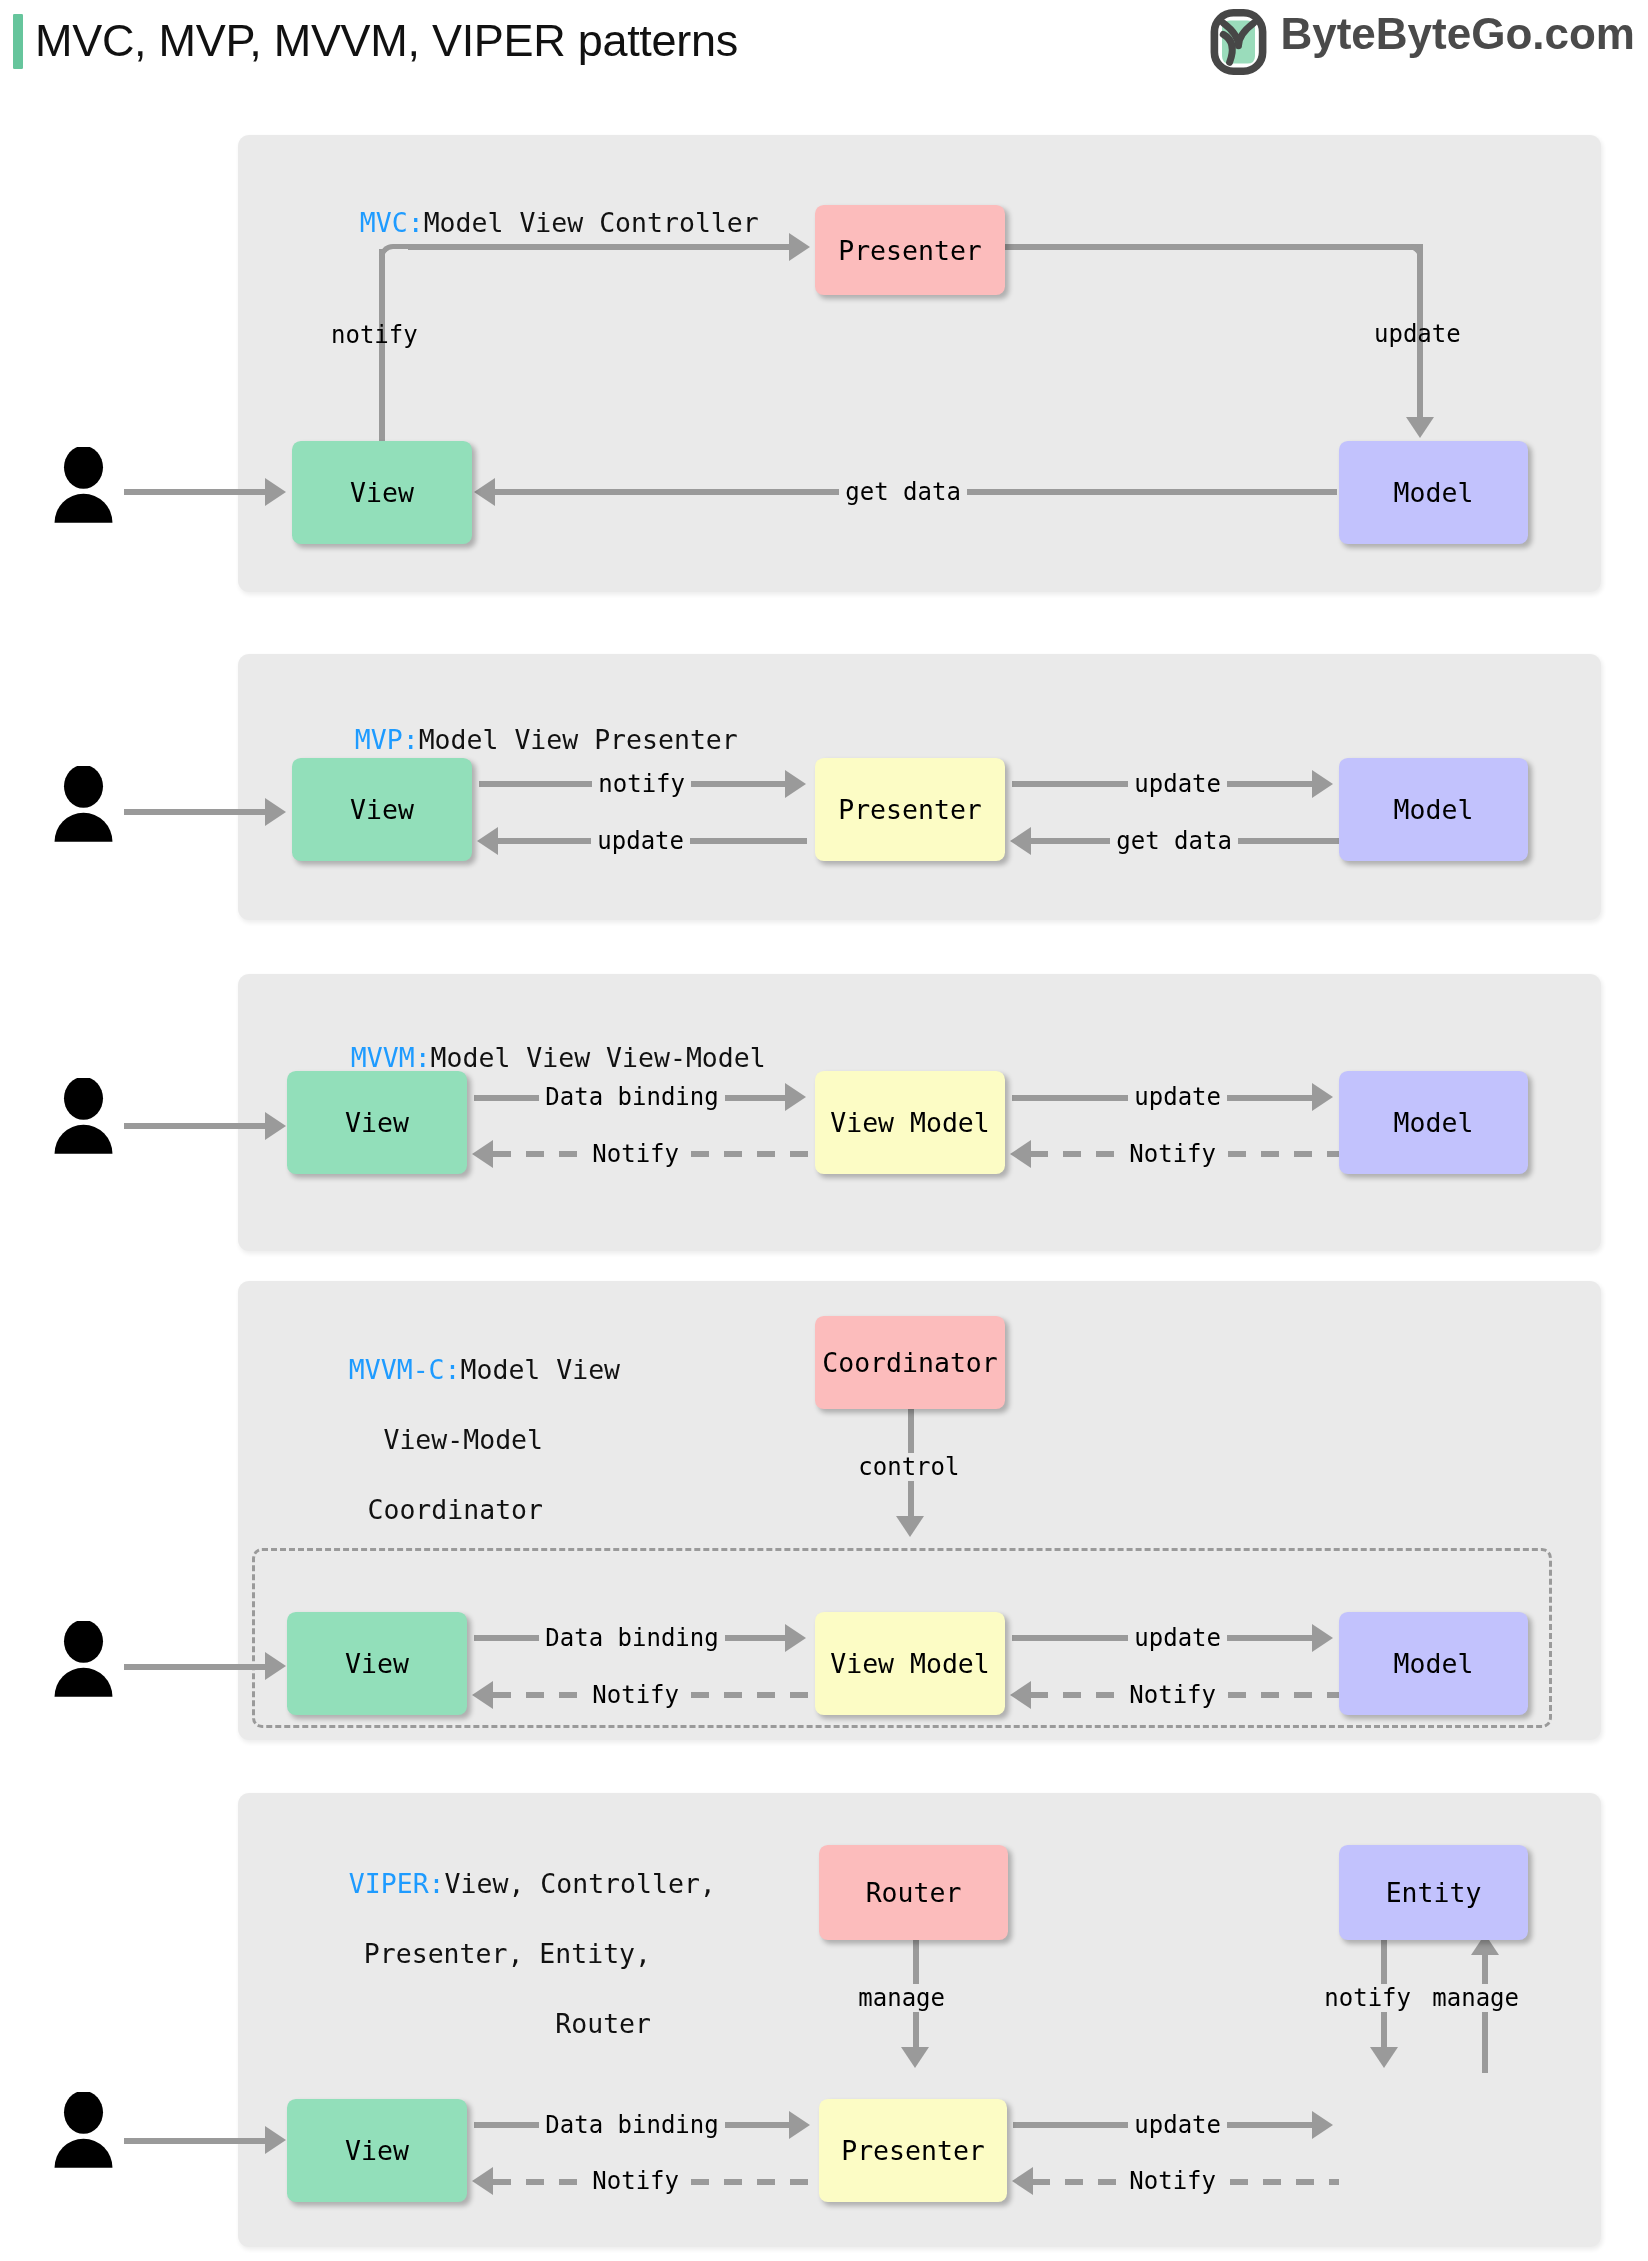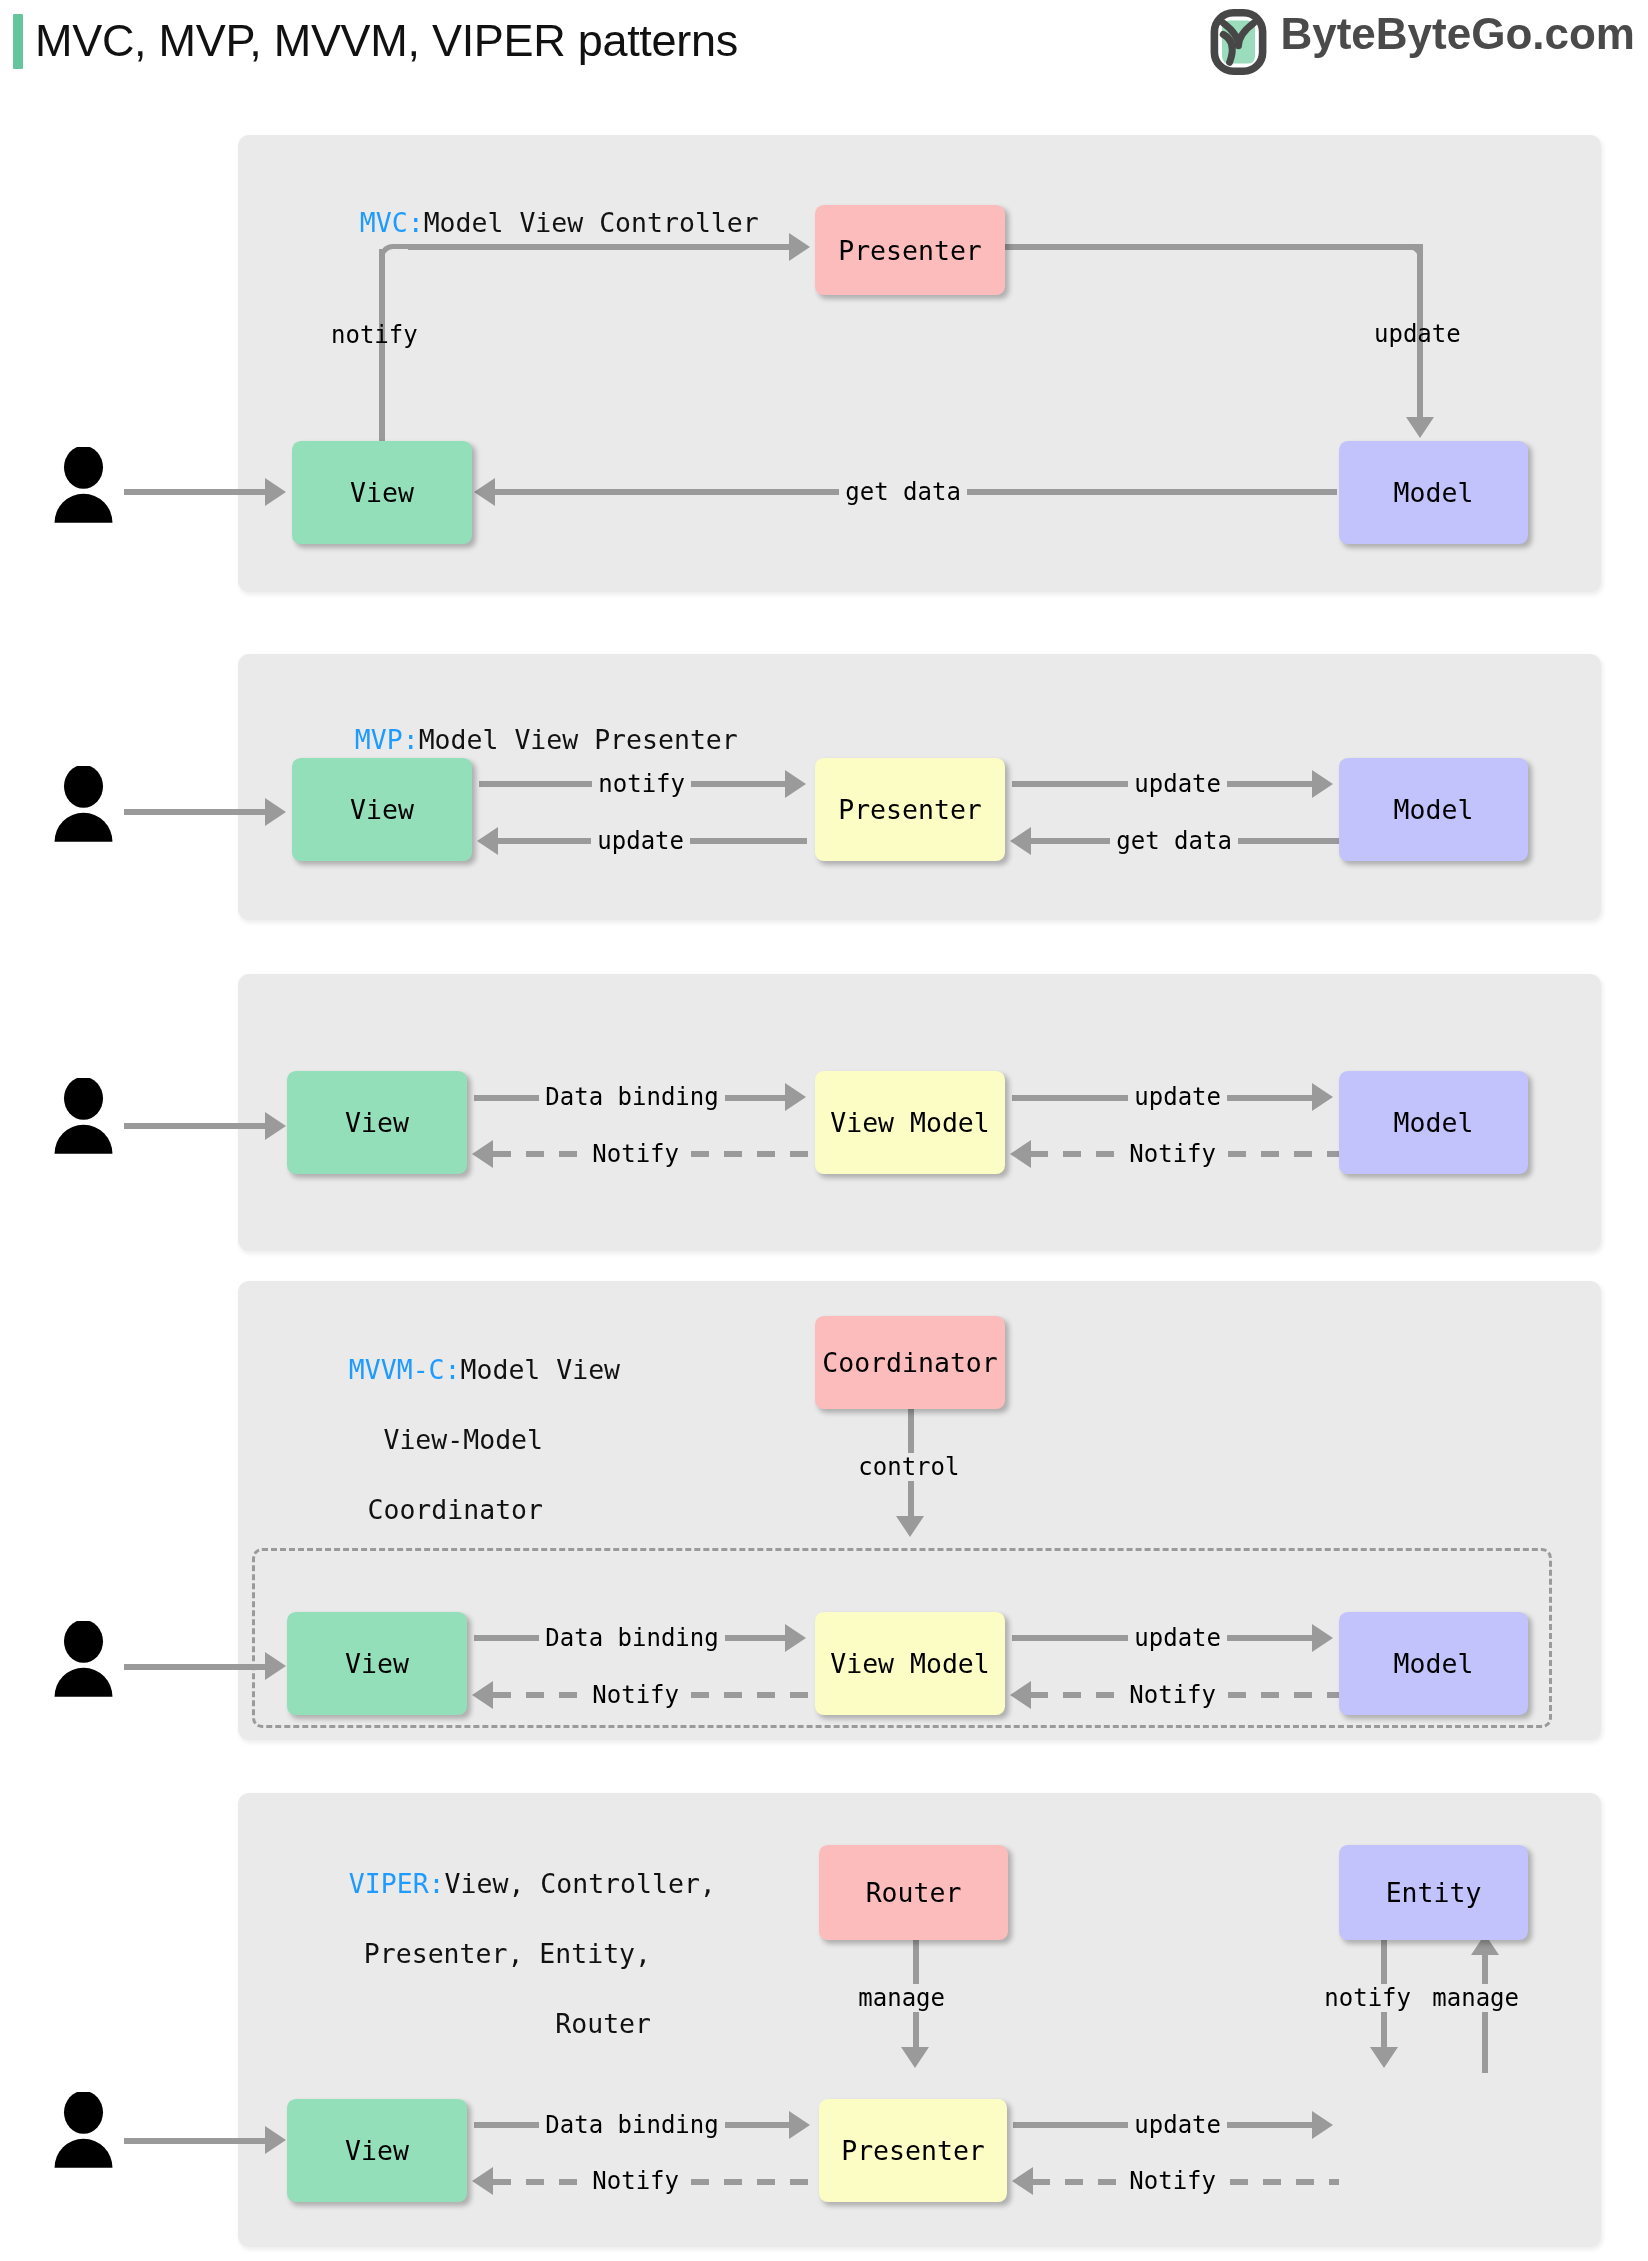--- a/index.html
+++ b/index.html
@@ -200,20 +200,23 @@
   <div class="hline" style="left:498px; top:838px; width:309px;"></div>
   <div class="arrow ar-left" style="left:477px; top:827px;"></div>
   <div class="elabel boxed" style="left:591px; top:827px;">update</div>
 
   <div class="hline" style="left:1030px; top:838px; width:309px;"></div>
   <div class="arrow ar-left" style="left:1010px; top:827px;"></div>
   <div class="elabel boxed" style="left:1110px; top:827px;">get data</div>
 
   <div class="panel p3"></div>
 
+  <div class="sec-label" style="left:287px; top:1005px;">
+    <span class="key">MVVM:</span><span>Model View View-Model</span>
+  </div>
 
   <svg class="person" style="left:52px; top:1078px;" viewBox="0 0 100 120">
     <ellipse cx="50" cy="32" rx="31" ry="34" fill="#000"></ellipse>
     <path d="M4 120 A46 46 0 0 1 96 120 Z" fill="#000"></path>
   </svg>
 
   <div class="hline" style="left:124px; top:1123px; width:145px;"></div>
   <div class="arrow ar-right" style="left:265px; top:1112px;"></div>
 
   <div class="node n-green" style="left:287px; top:1071px; width:180px; height:103px;">

